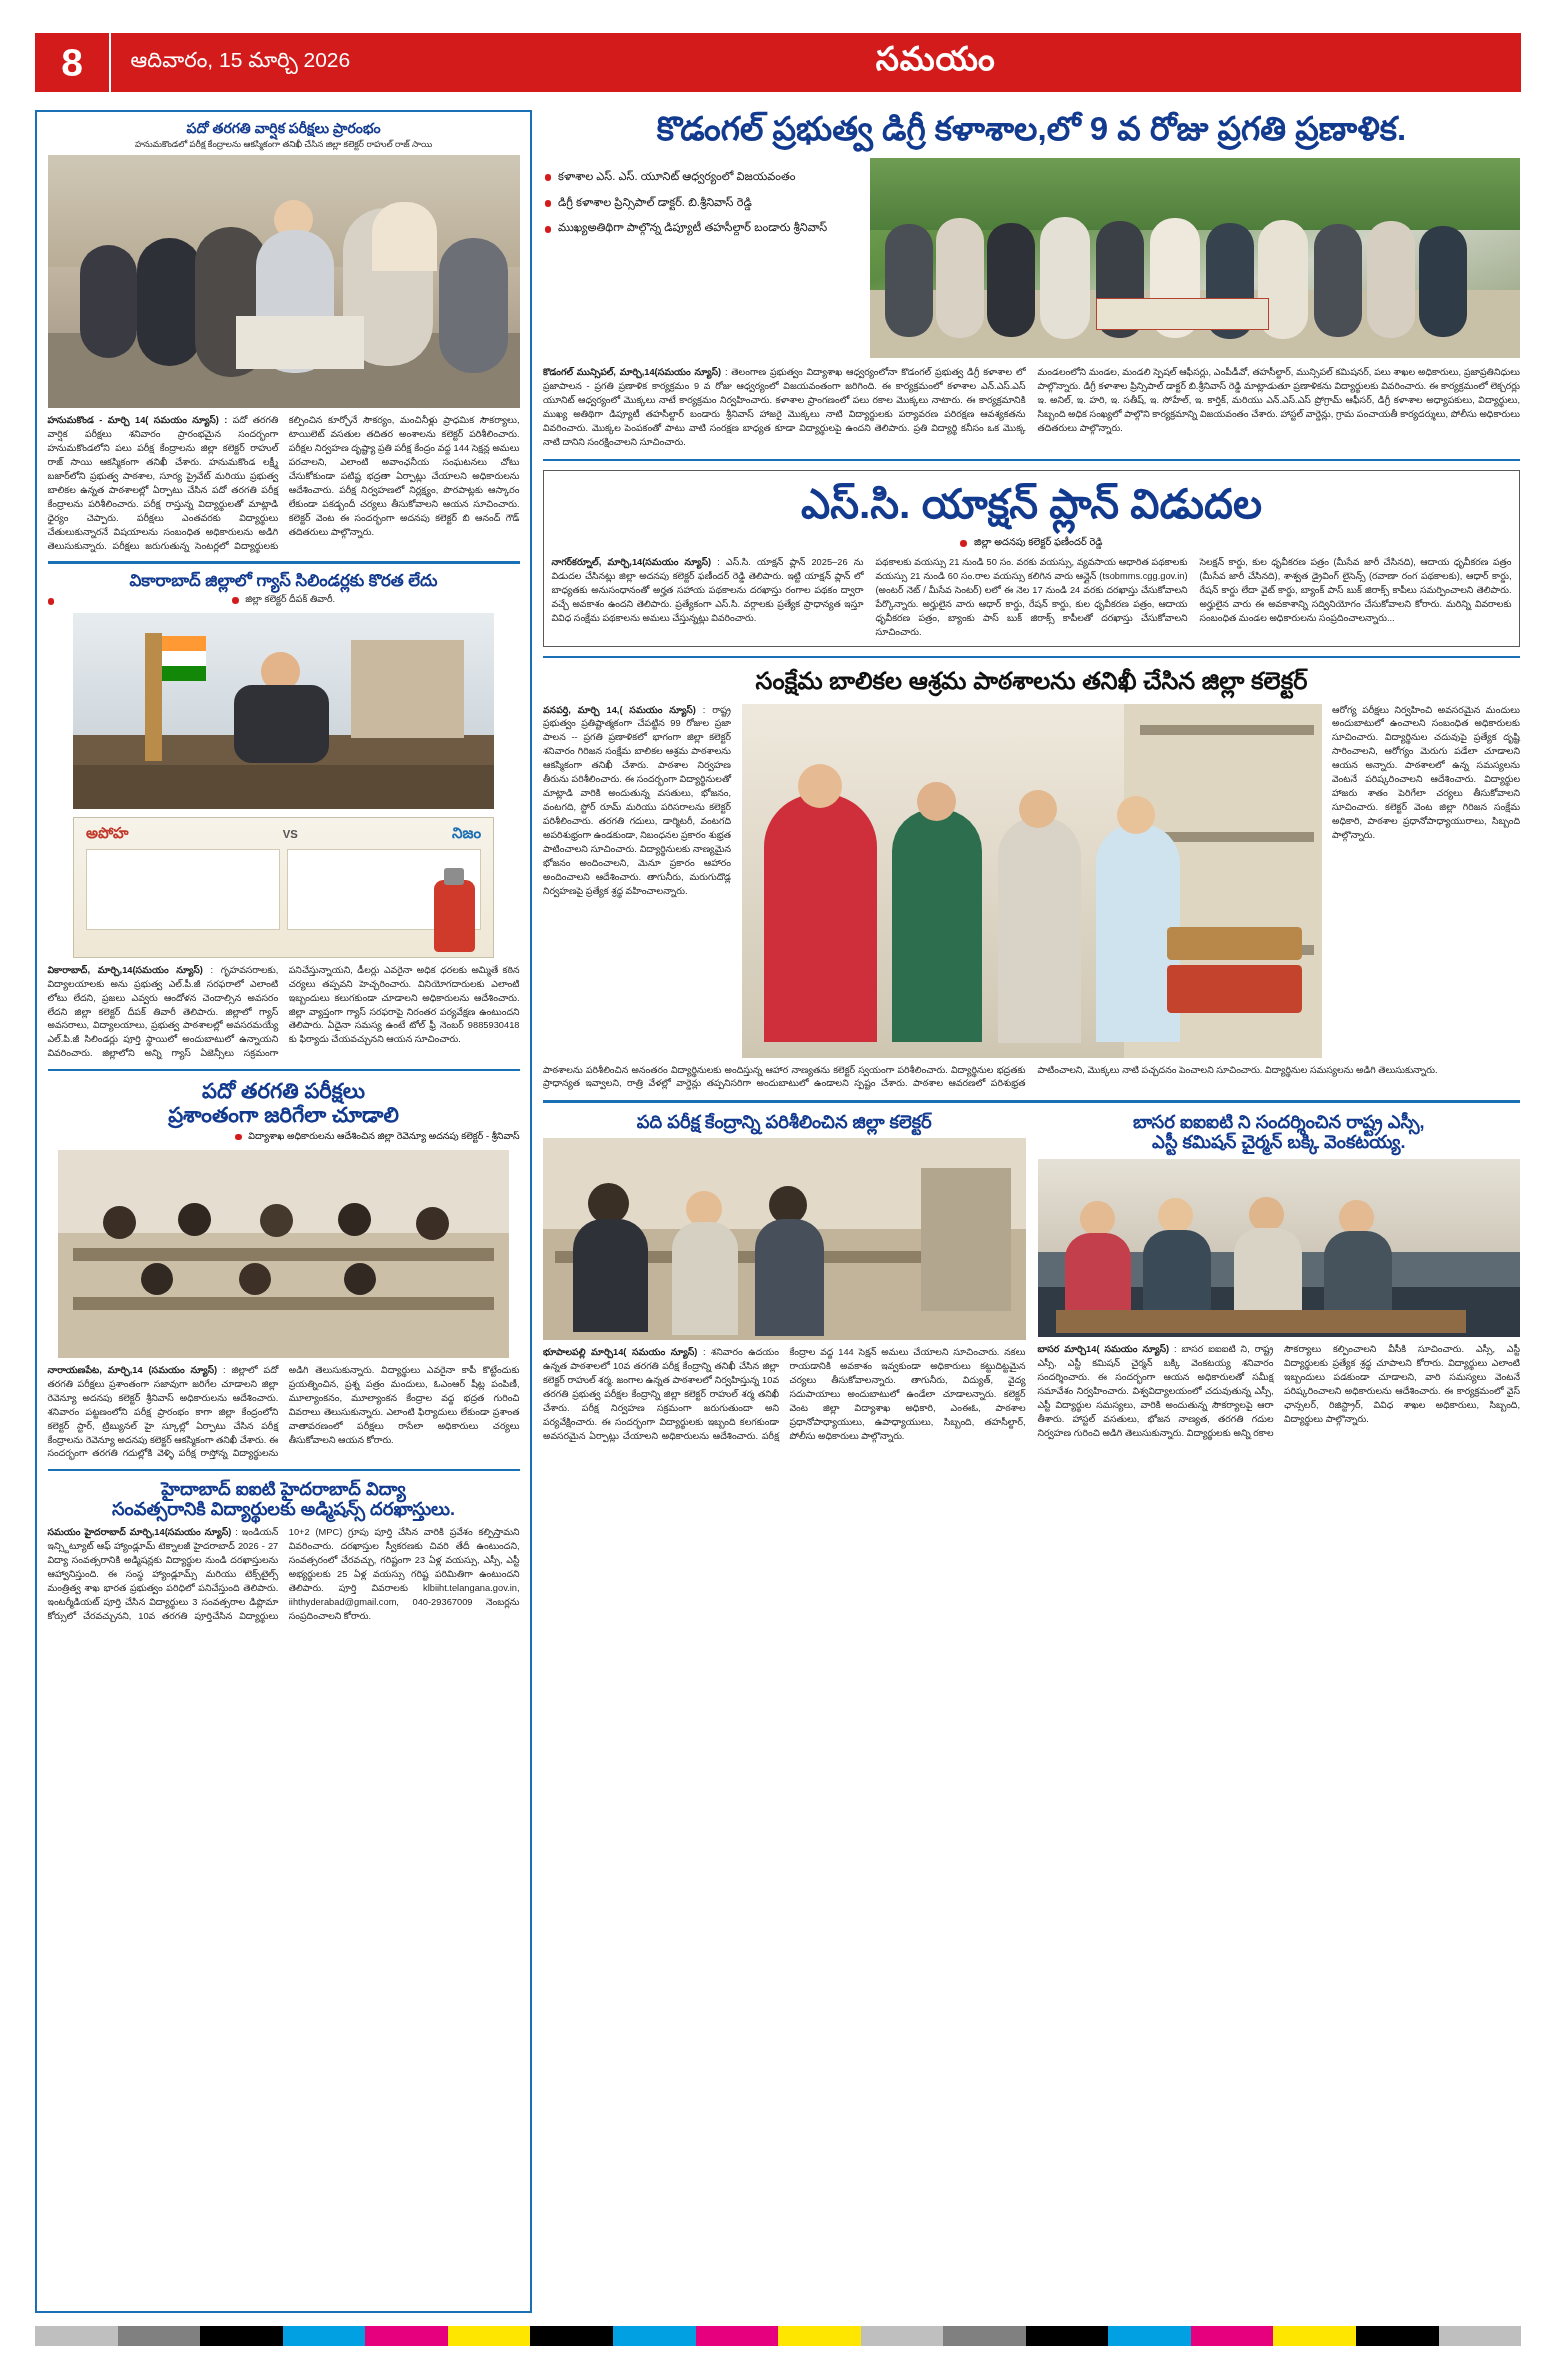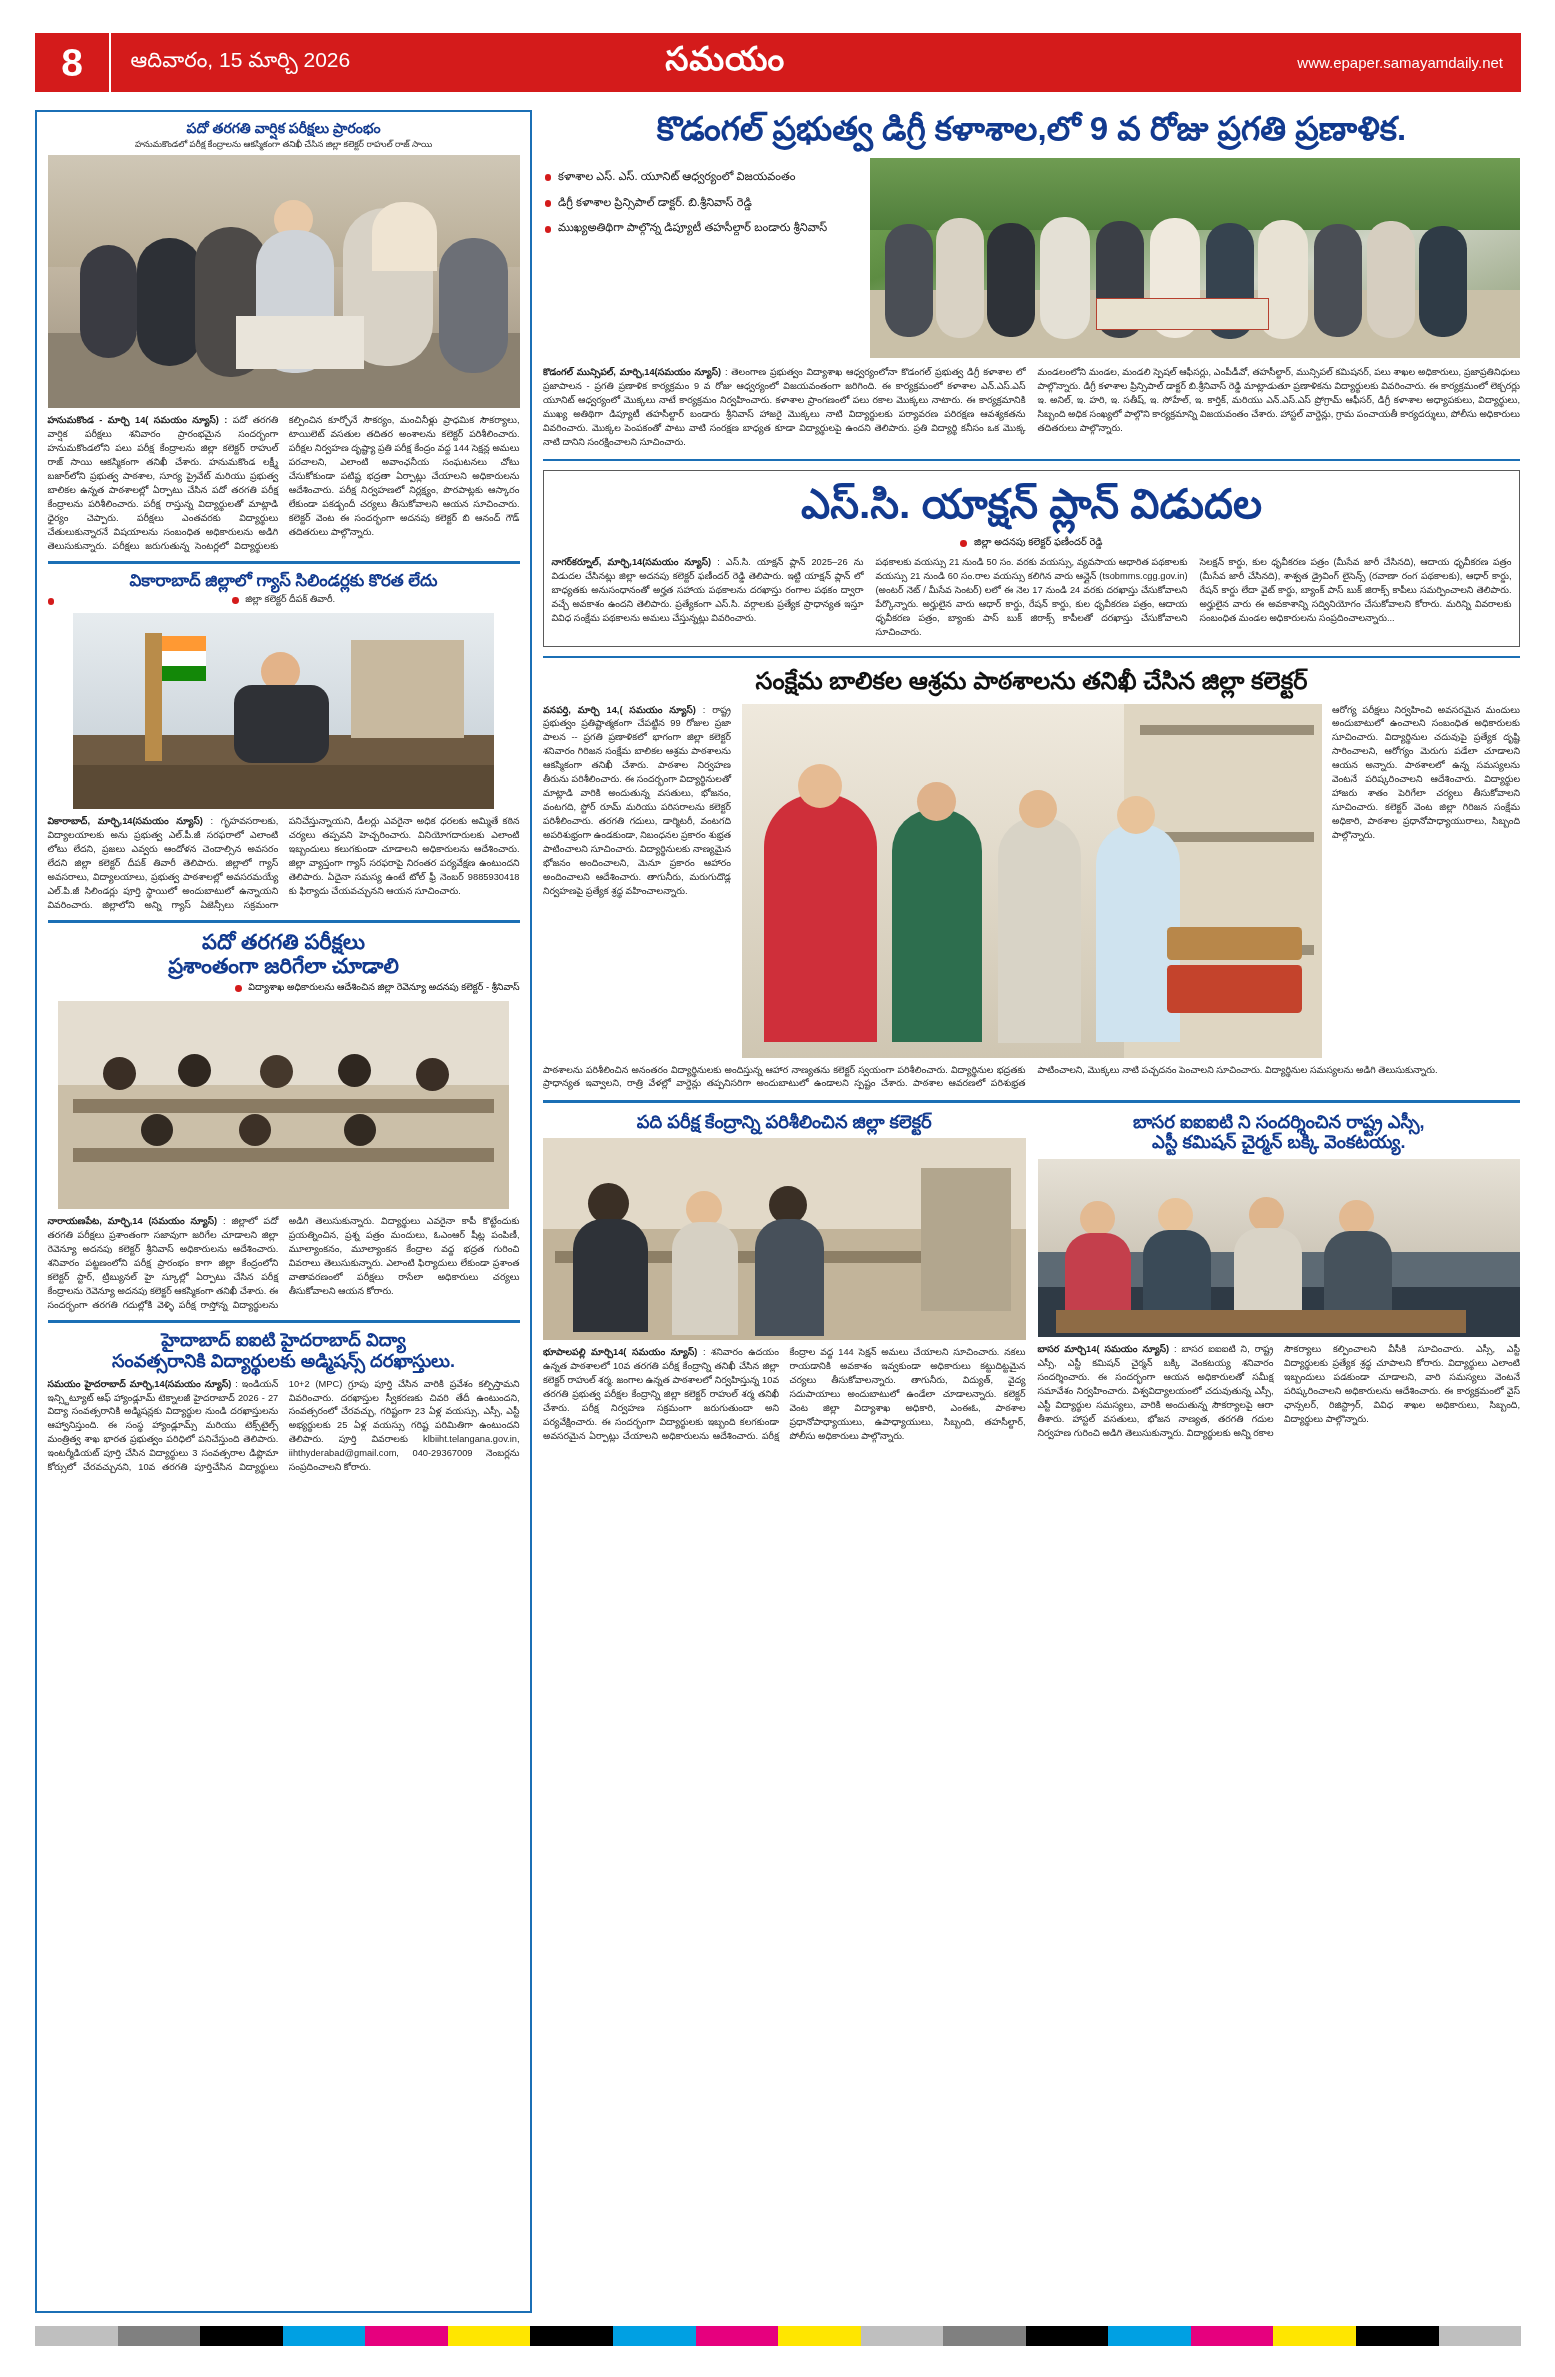--- a/index.html
+++ b/index.html
@@ -159,21 +159,20 @@
 </style>
 </head>
 <body>
 
 <div class="page">
 
   <div class="masthead">
     <div class="mh-pagenum">8</div>
     <div class="mh-date">ఆదివారం, 15 మార్చి 2026</div>
     <div class="mh-title">సమయం</div>
-    <div class="mh-url">www.epaper.samayamdaily.net</div>
   </div>
 
   <div class="col-left">
 
     <div>
       <div class="headline-blue" style="font-size:14px;">పదో తరగతి వార్షిక పరీక్షలు ప్రారంభం</div>
       <div class="subhead" style="font-size:8.7px;">హనుమకొండలో పరీక్ష కేంద్రాలను ఆకస్మికంగా తనిఖీ చేసిన జిల్లా కలెక్టర్ రాహుల్ రాజ్ సాయి</div>
 
       <div class="photo scene-a" style="width:472px;height:253px;margin-top:6px;">
         <div class="bar" style="left:0;top:0;width:100%;height:44%;background:linear-gradient(180deg,#cfc7b6,#b9ad96);"></div>
@@ -213,20 +212,33 @@
         <div class="bar" style="left:89px;top:22.6px;width:44px;height:15px;background:#ff9933;"></div>
         <div class="bar" style="left:89px;top:38px;width:44px;height:15px;background:#ffffff;"></div>
         <div class="bar" style="left:89px;top:53px;width:44px;height:15px;background:#138808;"></div>
         <div class="blob" style="left:188px;top:39px;width:39px;height:39px;background:#e3b389;"></div>
         <div class="blob" style="left:161px;top:72px;width:95px;height:78px;border-radius:18px;background:#2f3136;"></div>
         <div class="bar" style="left:0;bottom:0;width:100%;height:44px;background:#5b4a35;"></div>
         <div class="bar" style="left:278px;top:27px;width:113px;height:98px;background:#c8b99f;"></div>
       </div>
 
       
+      <div class="ad-card" style="width:421px;height:141px;margin:7.5px auto 0;">
+        <div style="display:flex;justify-content:space-between;padding:6px 12px 0;">
+          <div style="color:#c0392b;font-size:15px;font-weight:bold;">అపోహ</div>
+          <div style="color:#555;font-size:11.3px;font-weight:bold;align-self:center;">VS</div>
+          <div style="color:#1b6fb5;font-size:15px;font-weight:bold;">నిజం</div>
+        </div>
+        <div style="display:flex;gap:7.5px;padding:4.5px 12px;">
+          <div style="flex:1;height:81px;background:#ffffff;border:0.8px solid #d4cab2;"></div>
+          <div style="flex:1;height:81px;background:#ffffff;border:0.8px solid #d4cab2;"></div>
+        </div>
+        <div style="position:absolute;right:18px;bottom:4.5px;width:41px;height:72px;border-radius:9px 9px 4.5px 4.5px;background:#d03a2a;"></div>
+        <div style="position:absolute;right:29px;bottom:72px;width:19.6px;height:16.6px;background:#8d8d8d;border-radius:3px;"></div>
+      </div>
 
       <div class="body-te two-col" style="margin-top:6px;">
         <span style="font-weight:bold;">వికారాబాద్, మార్చి,14(సమయం న్యూస్)</span>
         <span>: గృహవసరాలకు, విద్యాలయాలకు అను ప్రభుత్వ ఎల్.పీ.జీ సరఫరాలో ఎలాంటి లోటు లేదని, ప్రజలు ఎవ్వరు ఆందోళన చెందాల్సిన అవసరం లేదని జిల్లా కలెక్టర్ దీపక్ తివారీ తెలిపారు. జిల్లాలో గ్యాస్ అవసరాలు, విద్యాలయాలు, ప్రభుత్వ పాఠశాలల్లో అవసరమయ్యే ఎల్.పి.జీ సిలిండర్లు పూర్తి స్థాయిలో అందుబాటులో ఉన్నాయని వివరించారు. జిల్లాలోని అన్ని గ్యాస్ ఏజెన్సీలు సక్రమంగా పనిచేస్తున్నాయని, డీలర్లు ఎవరైనా అధిక ధరలకు అమ్మితే కఠిన చర్యలు తప్పవని హెచ్చరించారు. వినియోగదారులకు ఎలాంటి ఇబ్బందులు కలుగకుండా చూడాలని అధికారులను ఆదేశించారు. జిల్లా వ్యాప్తంగా గ్యాస్ సరఫరాపై నిరంతర పర్యవేక్షణ ఉంటుందని తెలిపారు. ఏదైనా సమస్య ఉంటే టోల్ ఫ్రీ నెంబర్ 9885930418 కు ఫిర్యాదు చేయవచ్చునని ఆయన సూచించారు.</span>
       </div>
     </div>
 
     <div class="rule-blue"></div>
 
     <div>

